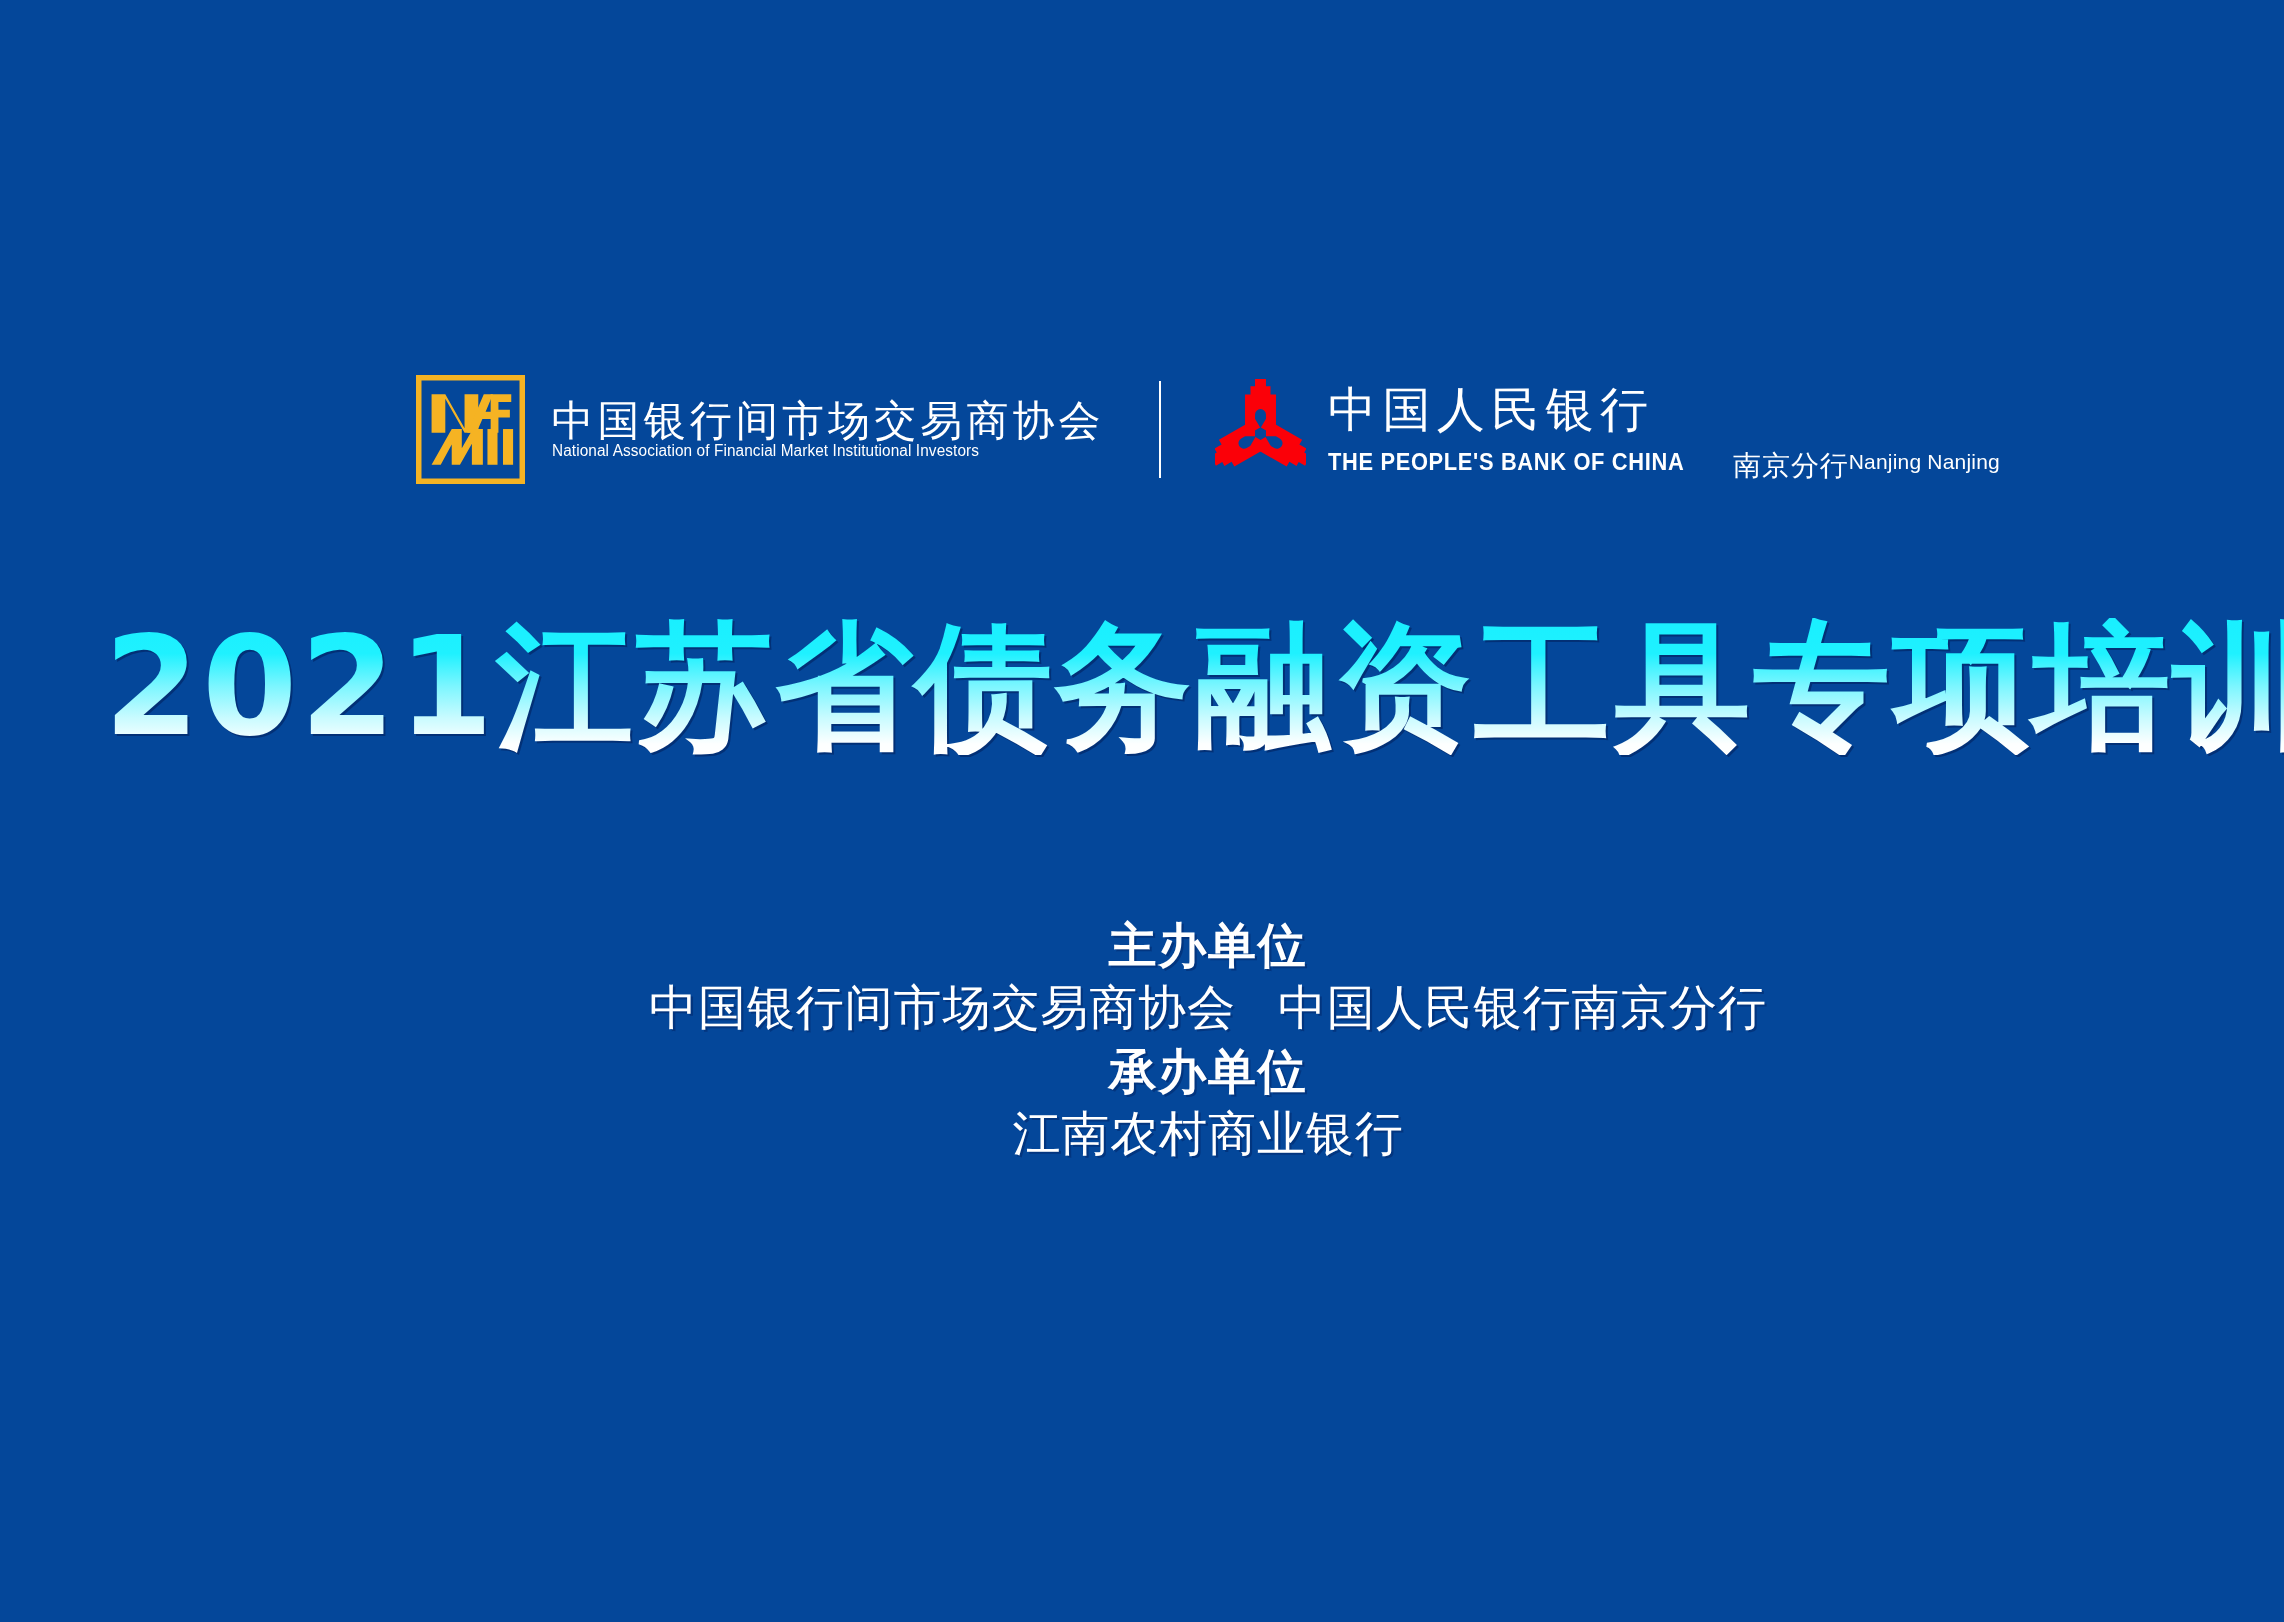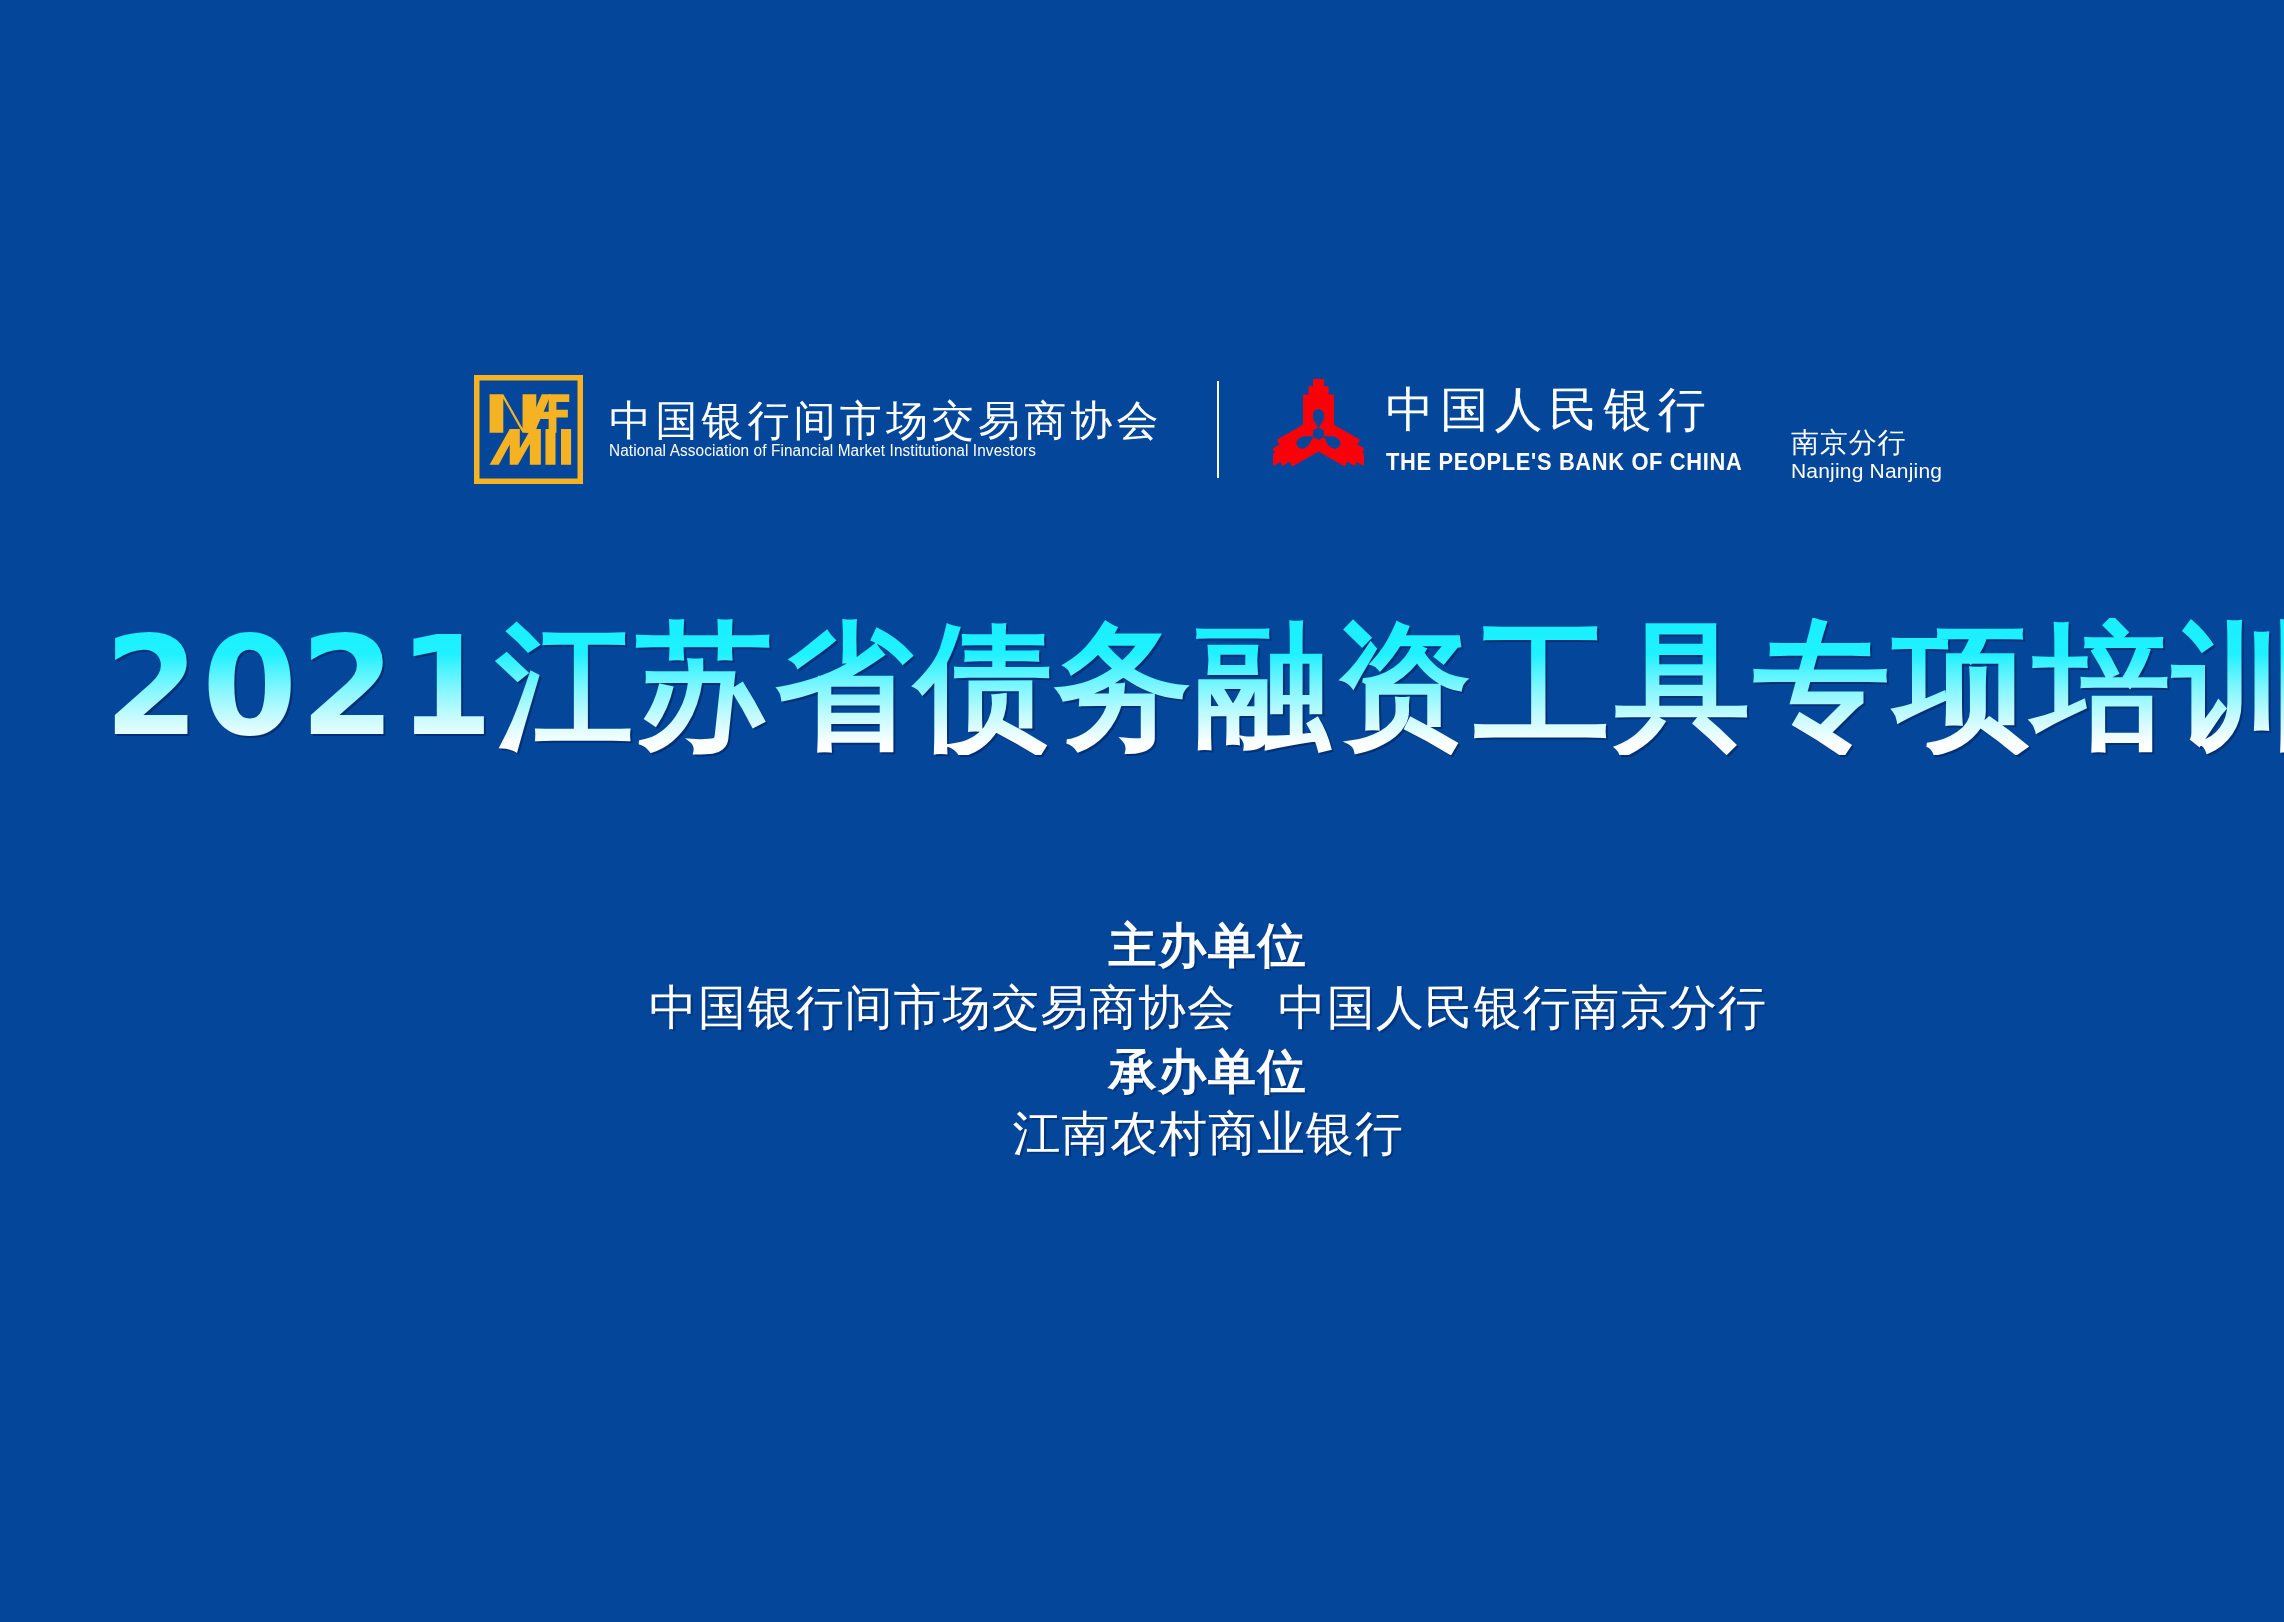--- a/index.html
+++ b/index.html
@@ -110,21 +110,20 @@
     line-height: 1.0;
     font-weight: 700;
     letter-spacing: 0.7px;
     white-space: nowrap;
     transform: scaleX(0.95);
     transform-origin: left center;
   }
 
   .pboc-branch {
     display: flex;
-    flex-direction: column;
     justify-content: flex-end;
     align-self: flex-end;
     margin-left: 8px;
     padding-bottom: 2.7px;
   }
   .branch-cn {
     color: #ffffff;
     font-size: 28px;
     line-height: 1.12;
     font-weight: 400;

